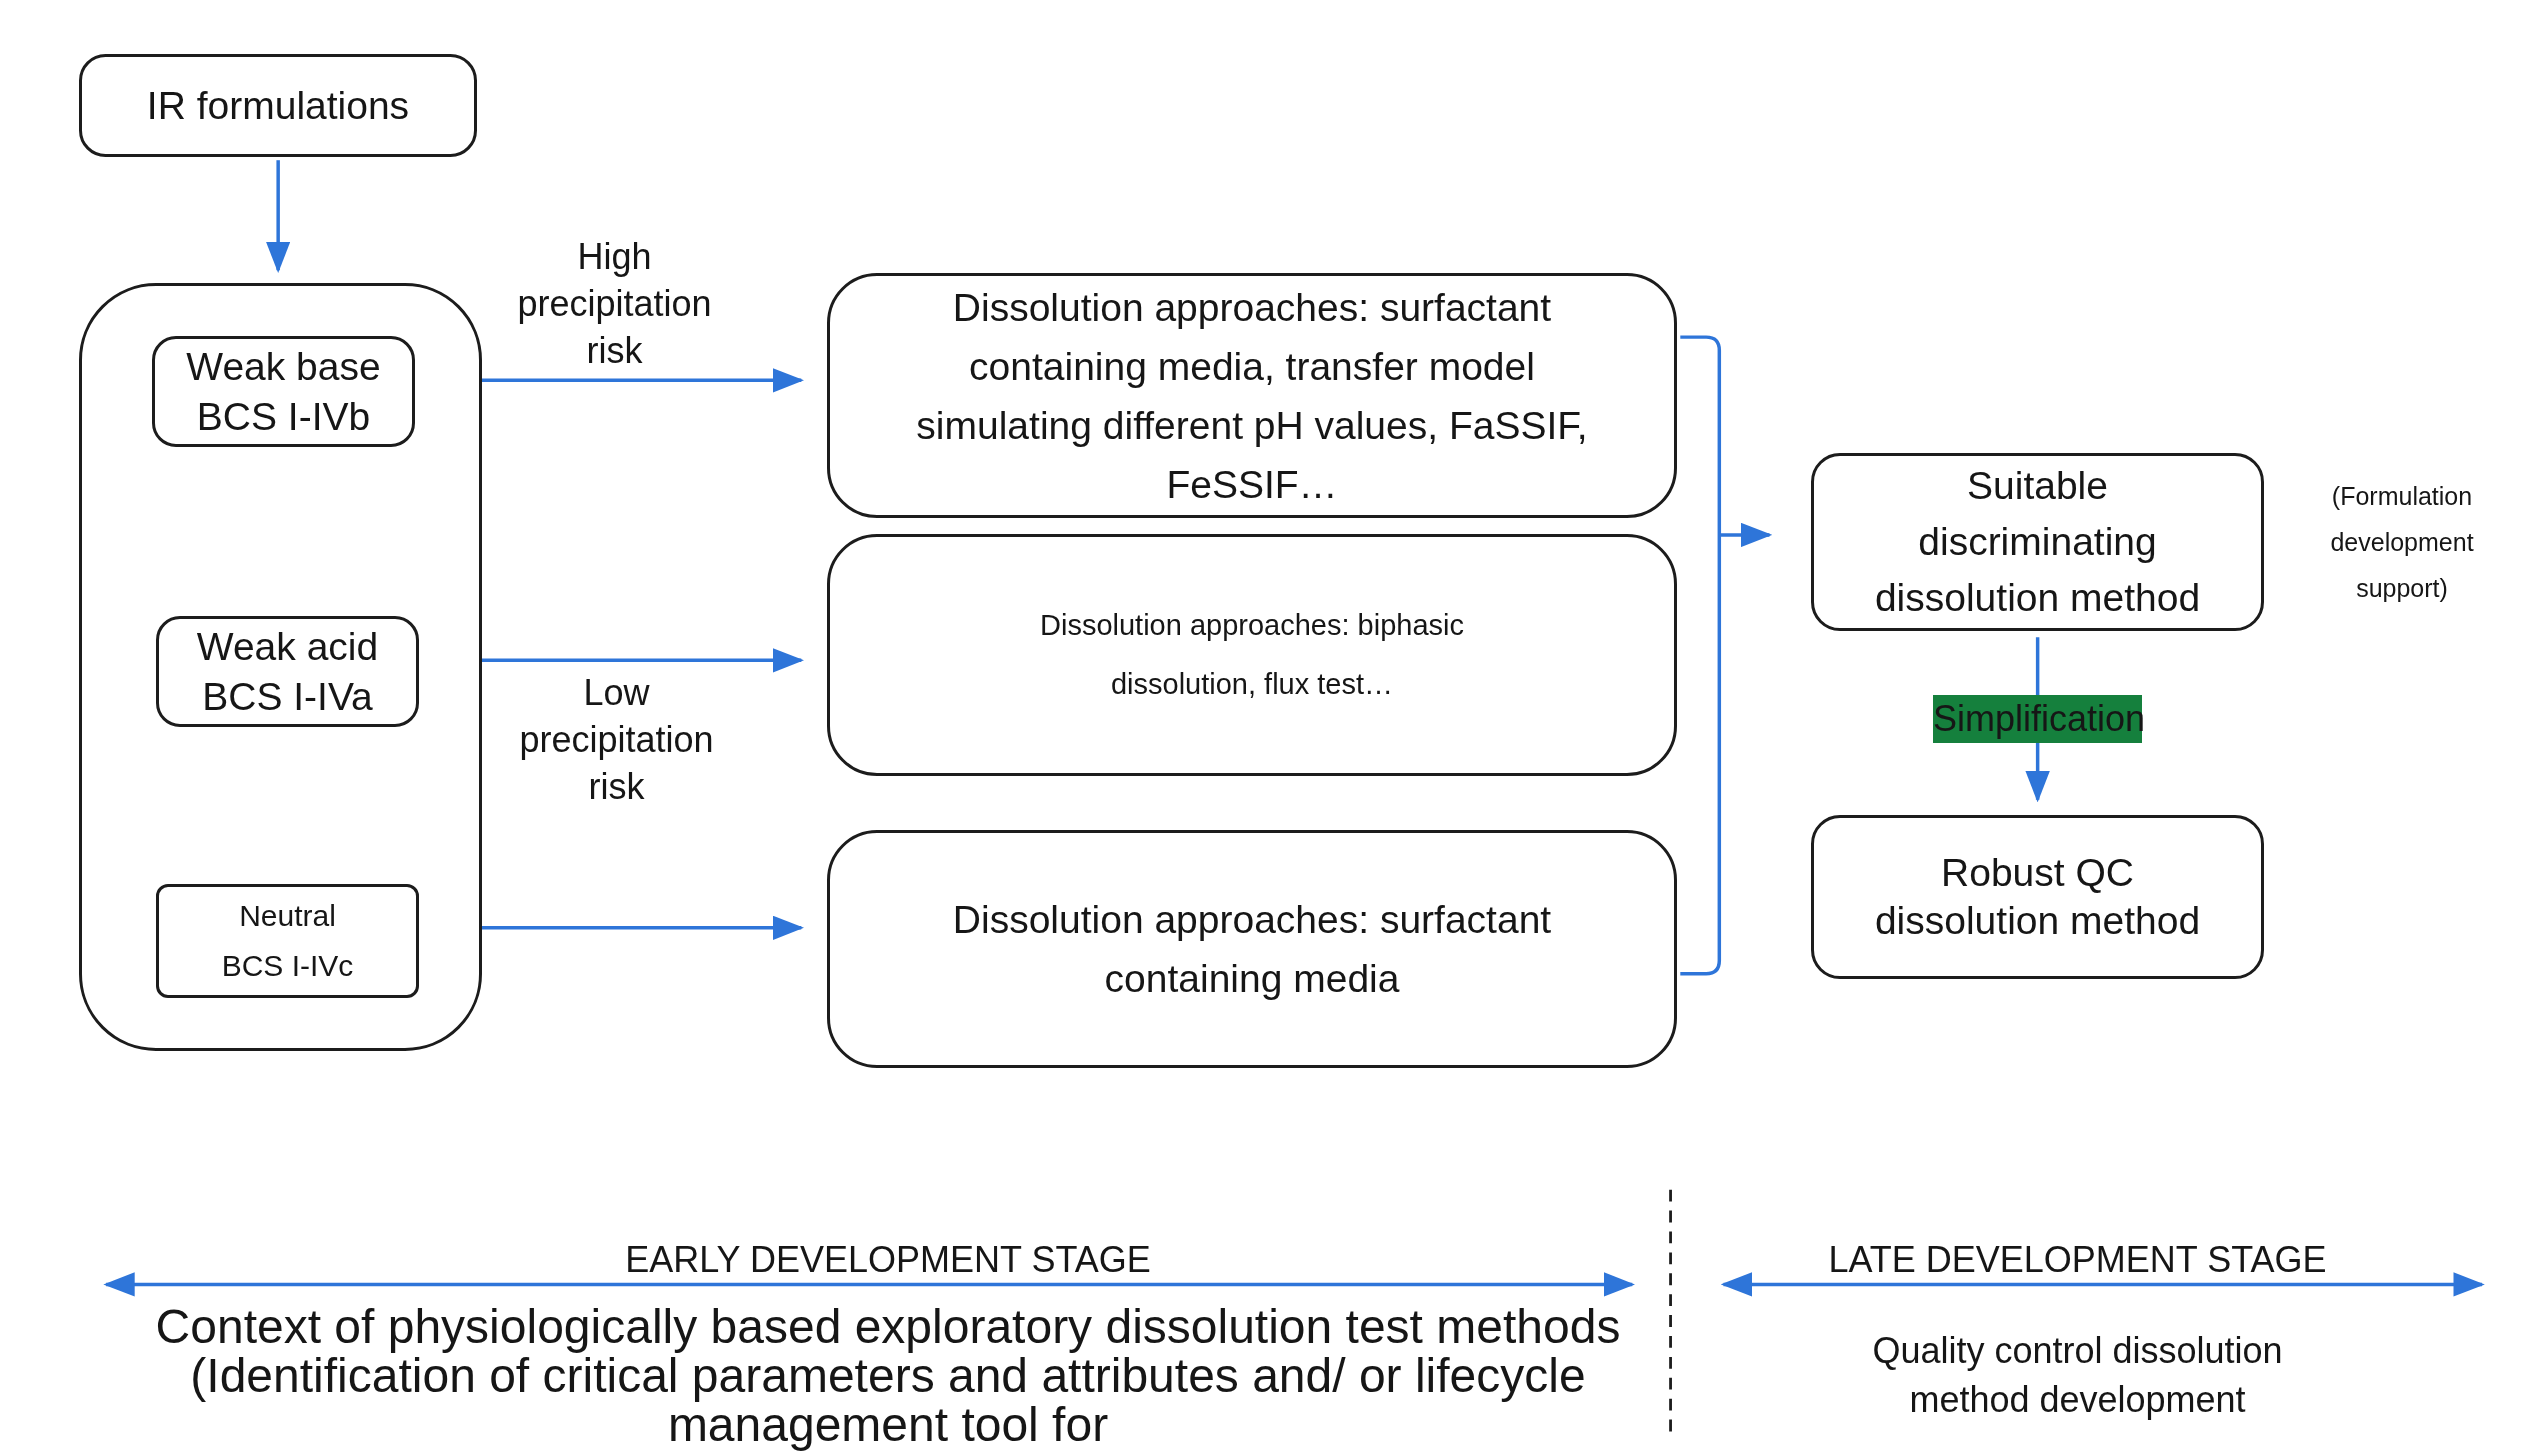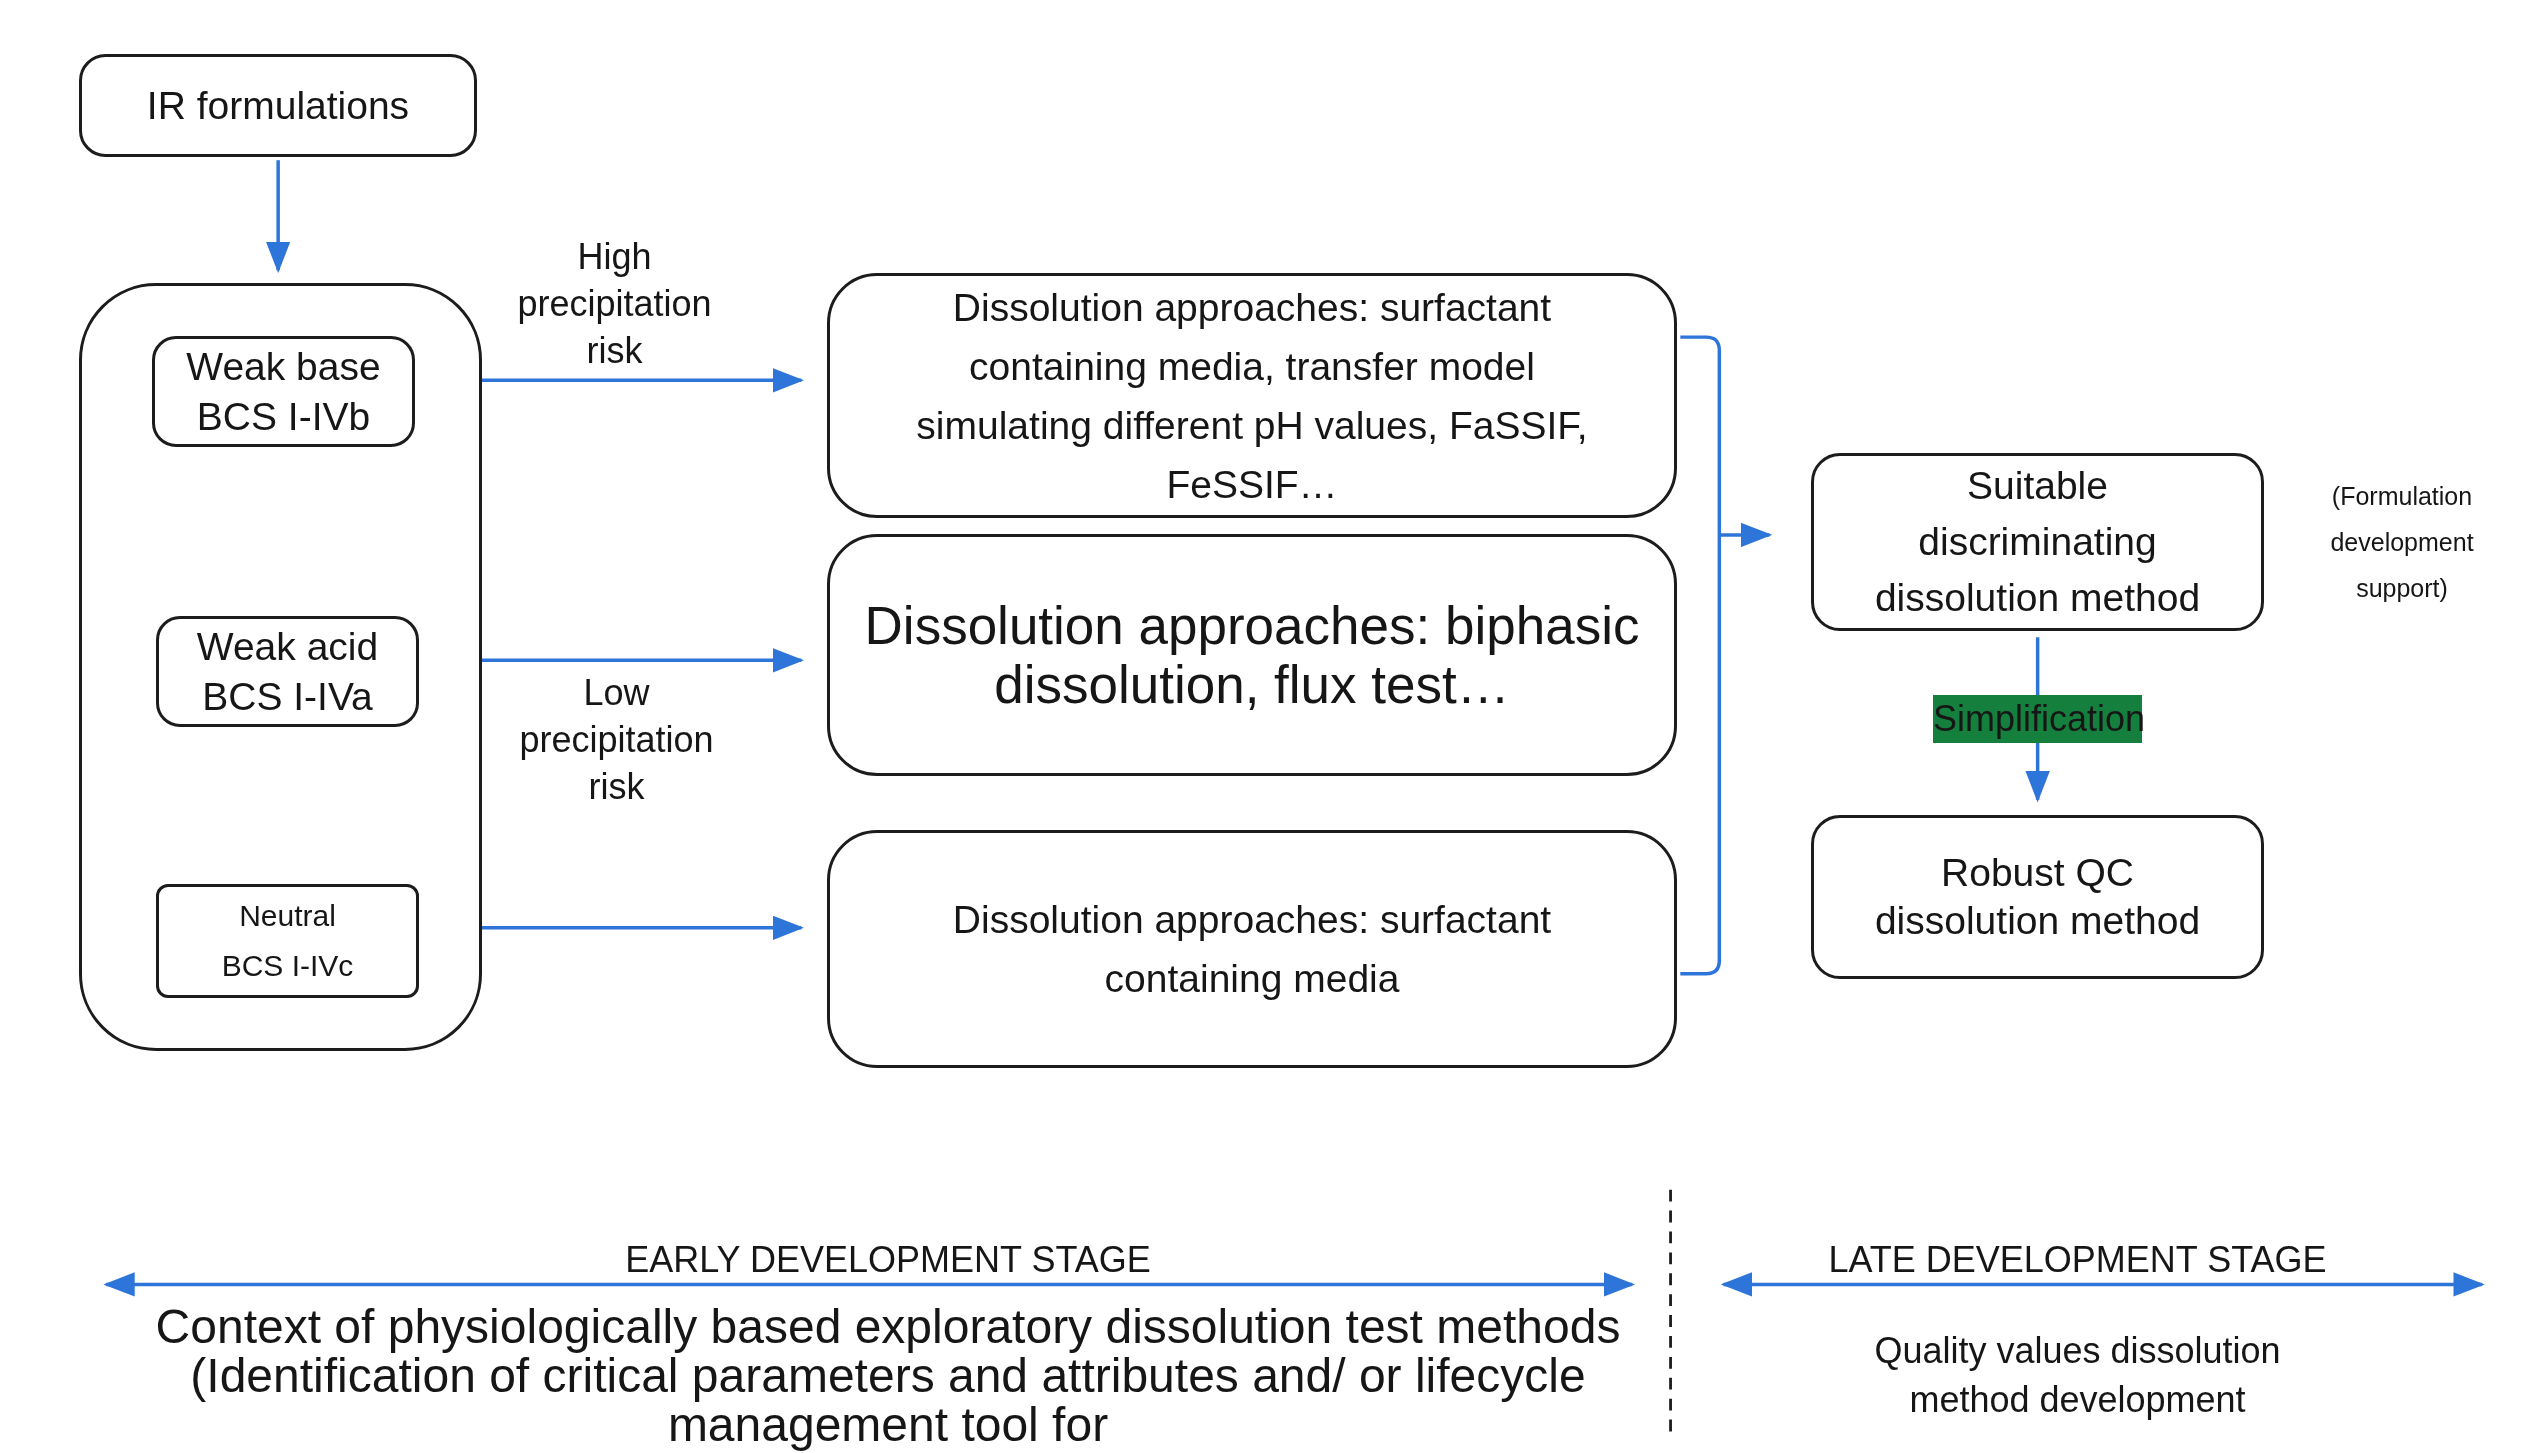--- a/index.html
+++ b/index.html
@@ -27,21 +27,21 @@
     white-space:pre-line;
   }
   
   .ir-box{left:79px;top:54px;width:398px;height:103px;font-size:39px;border-radius:26.5px;}
   .bcs-container{left:79px;top:283px;width:403px;height:768px;border-radius:77px;}
   .weak-base{left:152px;top:336px;width:263px;height:111px;font-size:39px;line-height:50px;border-radius:24px;}
   .weak-acid{left:156px;top:616px;width:263px;height:111px;font-size:39px;line-height:50px;border-radius:24px;}
   .neutral{left:156px;top:884px;width:263px;height:114px;font-size:30px;line-height:50px;border-radius:12px;}
   
   .approach1{left:827px;top:273px;width:850px;height:245px;font-size:39px;line-height:59px;border-radius:50px;}
-  .approach2{left:827px;top:534px;width:850px;height:242px;font-size:53px;line-height:59px;border-radius:50px;}
+  .approach2{left:827px;top:534px;width:850px;height:242px;font-size:29px;line-height:59px;border-radius:50px;}
   .approach3{left:827px;top:830px;width:850px;height:238px;font-size:39px;line-height:59px;border-radius:50px;}
   
   .suitable{left:1811px;top:453px;width:453px;height:178px;font-size:39px;line-height:56px;border-radius:29px;text-align:center;}
   .robust{left:1811px;top:815px;width:453px;height:164px;font-size:39px;line-height:48px;border-radius:29px;}
   
   .high-risk{left:510px;top:233px;width:209px;font-size:36px;line-height:47px;}
   .low-risk{left:512px;top:669px;width:209px;font-size:36px;line-height:47px;}
   .formulation-note{left:2267px;top:473px;width:270px;font-size:25px;line-height:46px;}
   .simplification{left:1933px;top:695px;width:209px;font-size:36px;background:#15803d;padding:2.8px 0;}
   
@@ -126,18 +126,18 @@
 
   <div class="stage-block early-block">
     <div class="stage-title">EARLY DEVELOPMENT STAGE</div>
     <div class="early-desc">Context of physiologically based exploratory dissolution test methods
 (Identification of critical parameters and attributes and/ or lifecycle management tool for
 post approval changes)</div>
   </div>
 
   <div class="stage-block late-block">
     <div class="stage-title">LATE DEVELOPMENT STAGE</div>
-    <div class="late-desc">Quality values dissolution
+    <div class="late-desc">Quality control dissolution
 method development</div>
   </div>
 
 </div>
 
 
 </body></html>

